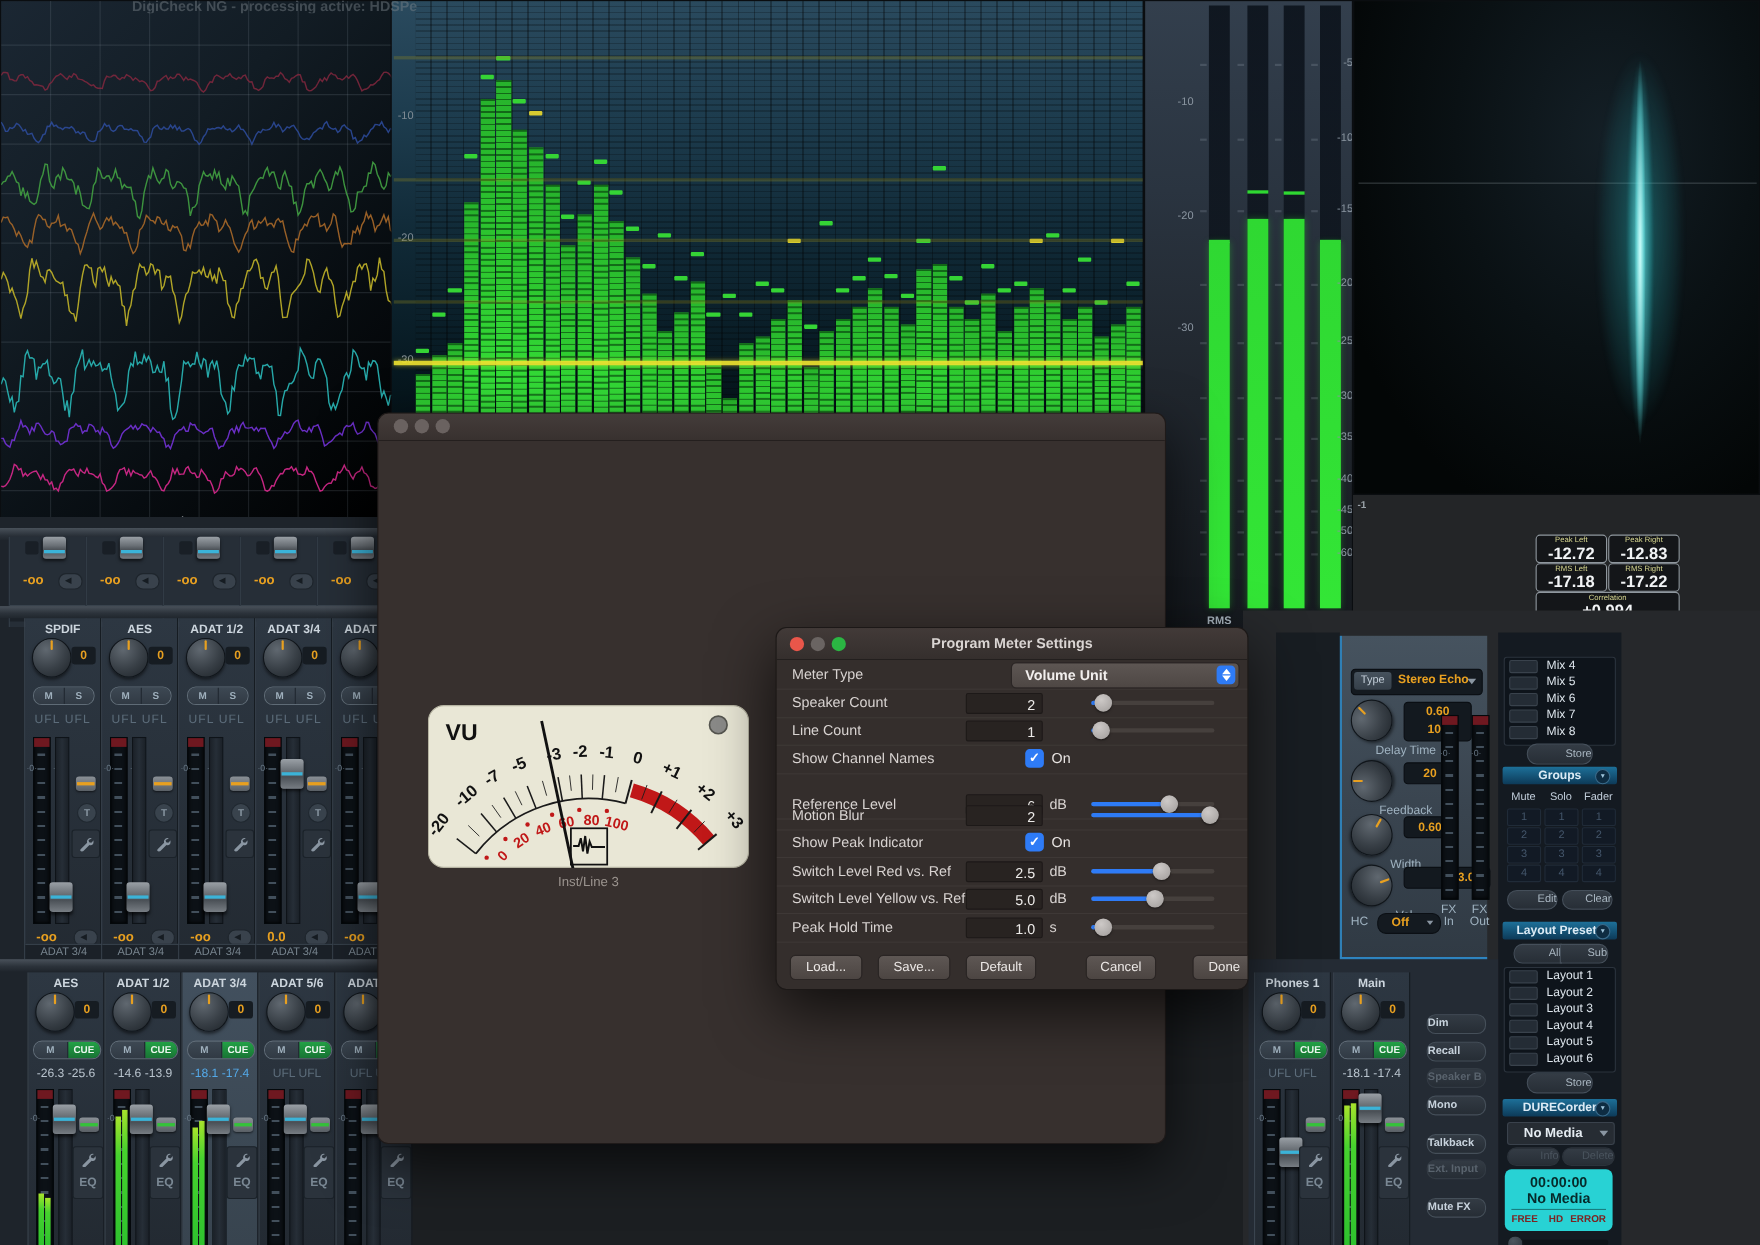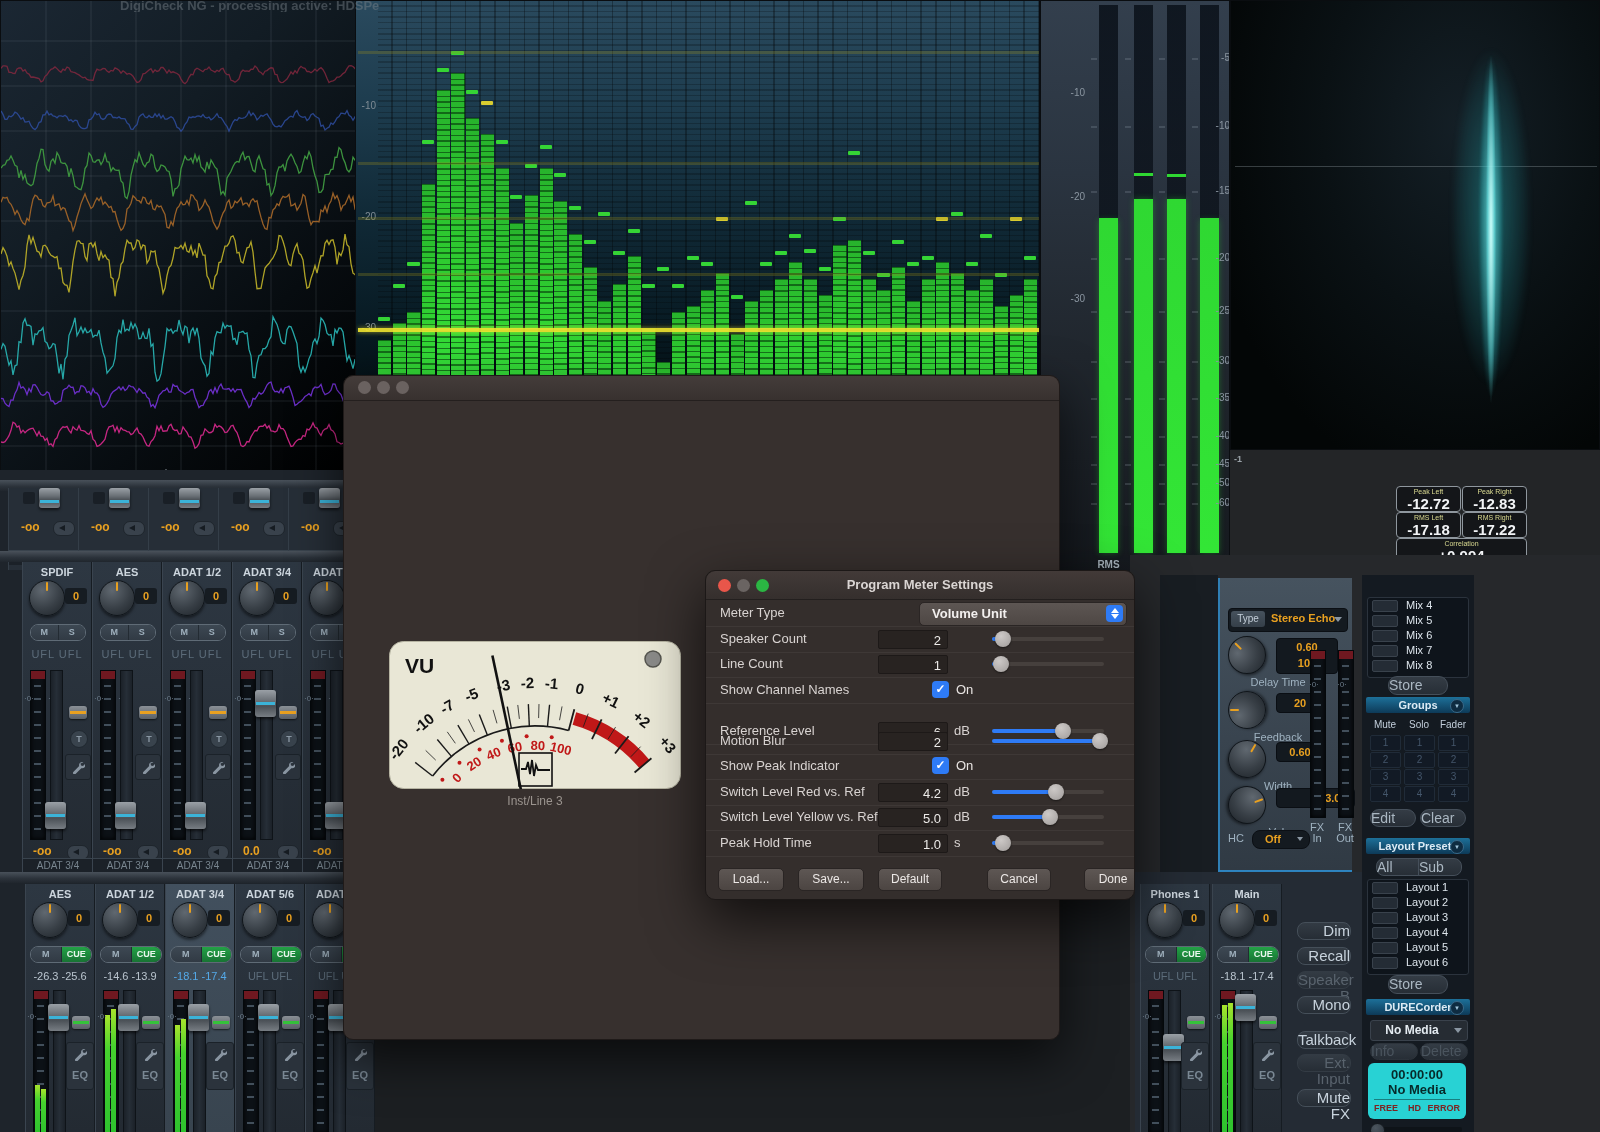--- a/index.html
+++ b/index.html
@@ -54,21 +54,21 @@
   #fx-bar{left:1218px;top:870px;width:134px;height:17px;
     background:linear-gradient(180deg,#2f86c3,#14567f);color:#eaf4fb;font-size:11px;font-weight:bold;
     text-align:center;line-height:17px;}
   #sidebar{left:1362px;top:575px;width:112px;height:557px;background:#141a21;}
   #monitor{left:1135px;top:872px;width:227px;height:260px;background:#242b34;}
   .hdr-bar{position:absolute;background:linear-gradient(180deg,#1d7099,#0d3a58);border-radius:2px;
     color:#dcebf5;font-size:11px;font-weight:bold;text-align:center;}
   .hdr-arrow{position:absolute;width:12px;height:12px;border-radius:50%;background:#0e2c42;border:1px solid #3a6a8a;
     color:#9fc4da;font-size:6px;line-height:12px;text-align:center;}
   .pill-btn{position:absolute;background:linear-gradient(180deg,#343c45,#272e36);border:1px solid #454f5a;
-    border-radius:9px;color:#aab7c2;font-size:14px;text-align:left;}
+    border-radius:9px;color:#aab7c2;font-size:10px;text-align:right;}
   .list-box{position:absolute;background:#0e141b;border:1px solid #2b333d;border-radius:3px;}
   .list-row{position:relative;height:15px;}
   .list-btn{position:absolute;left:4px;top:2px;width:24px;height:10px;background:#242c35;border:1px solid #39424c;border-radius:2px;}
   .list-lab{position:absolute;left:38px;top:1px;font-size:11px;color:#dde5ec;}
   .grid-cell{position:absolute;width:29px;height:14px;background:#121a25;border:1px solid #202b38;border-radius:2px;
     color:#44566b;font-size:10px;text-align:center;line-height:14px;}
   .grid-hdr{position:absolute;font-size:10px;color:#c2cedb;}
   
   #mixer-window{left:0;top:470px;width:357px;height:662px;background:#1e242b;}
   .strip{position:absolute;background:linear-gradient(180deg,#2d3742,#262e37 70%,#232a32);
@@ -154,21 +154,21 @@
     border-right:4px solid transparent;border-top:5px solid #fff;}
   .dlg-btn{position:absolute;height:21px;background:linear-gradient(180deg,#5e5754,#4c4542);
     border:1px solid #2a2524;border-radius:5px;color:#ece8e6;font-size:12px;text-align:center;line-height:21px;}
   
   .fx-lab{position:absolute;font-size:11px;color:#9fb2c0;text-align:center;}
   .fx-valbox{position:absolute;background:#13191f;border:1px solid #0a0e13;border-radius:4px;
     color:#e8a020;font-weight:bold;font-size:11px;text-align:center;}
   .cyanbox{position:absolute;background:#28d2d4;border-radius:6px;color:#062a2a;text-align:center;}
   .mon-btn{position:absolute;width:52px;height:16px;border-radius:8px;
     background:linear-gradient(180deg,#333b44,#262d35);border:1px solid #454f59;
-    color:#c7d2dc;font-size:15px;text-align:right;line-height:16px;}
+    color:#c7d2dc;font-size:10px;text-align:left;line-height:16px;font-weight:bold;}
   .mon-btn.dim{color:#59636d;border-color:#333b44;}
   svg text{font-family:"Liberation Sans",sans-serif;}
 </style>
 </head>
 <body>
 
 <div id="root">
   <div class="win" id="osc-window"><svg width="357" height="478">
         <line x1="45" y1="0" x2="45" y2="478" stroke="rgba(150,160,170,0.17)"></line>
         <line x1="90" y1="0" x2="90" y2="478" stroke="rgba(150,160,170,0.17)"></line>
@@ -1127,21 +1127,21 @@
             <div class="dlg-thumb" style="left: calc(96% - 8px);"></div>
           </div>
         </div>
         <div class="dlg-row" style="top: 183px;">
           <div class="dlg-lab">Show Peak Indicator</div>
           <div class="dlg-check">✓</div>
           <div class="dlg-on">On</div>
         </div>
         <div class="dlg-row" style="top: 208.5px;">
           <div class="dlg-lab">Switch Level Red vs. Ref</div>
-          <div class="dlg-valbox">4.2</div>
+          <div class="dlg-valbox">2.5</div>
           <div class="dlg-unit">dB</div>
           <div class="dlg-slider">
             <div class="dlg-fill" style="width: 57%;"></div>
             <div class="dlg-thumb" style="left: calc(57% - 8px);"></div>
           </div>
         </div>
         <div class="dlg-row" style="top: 234px;">
           <div class="dlg-lab">Switch Level Yellow vs. Ref</div>
           <div class="dlg-valbox">5.0</div>
           <div class="dlg-unit">dB</div>

